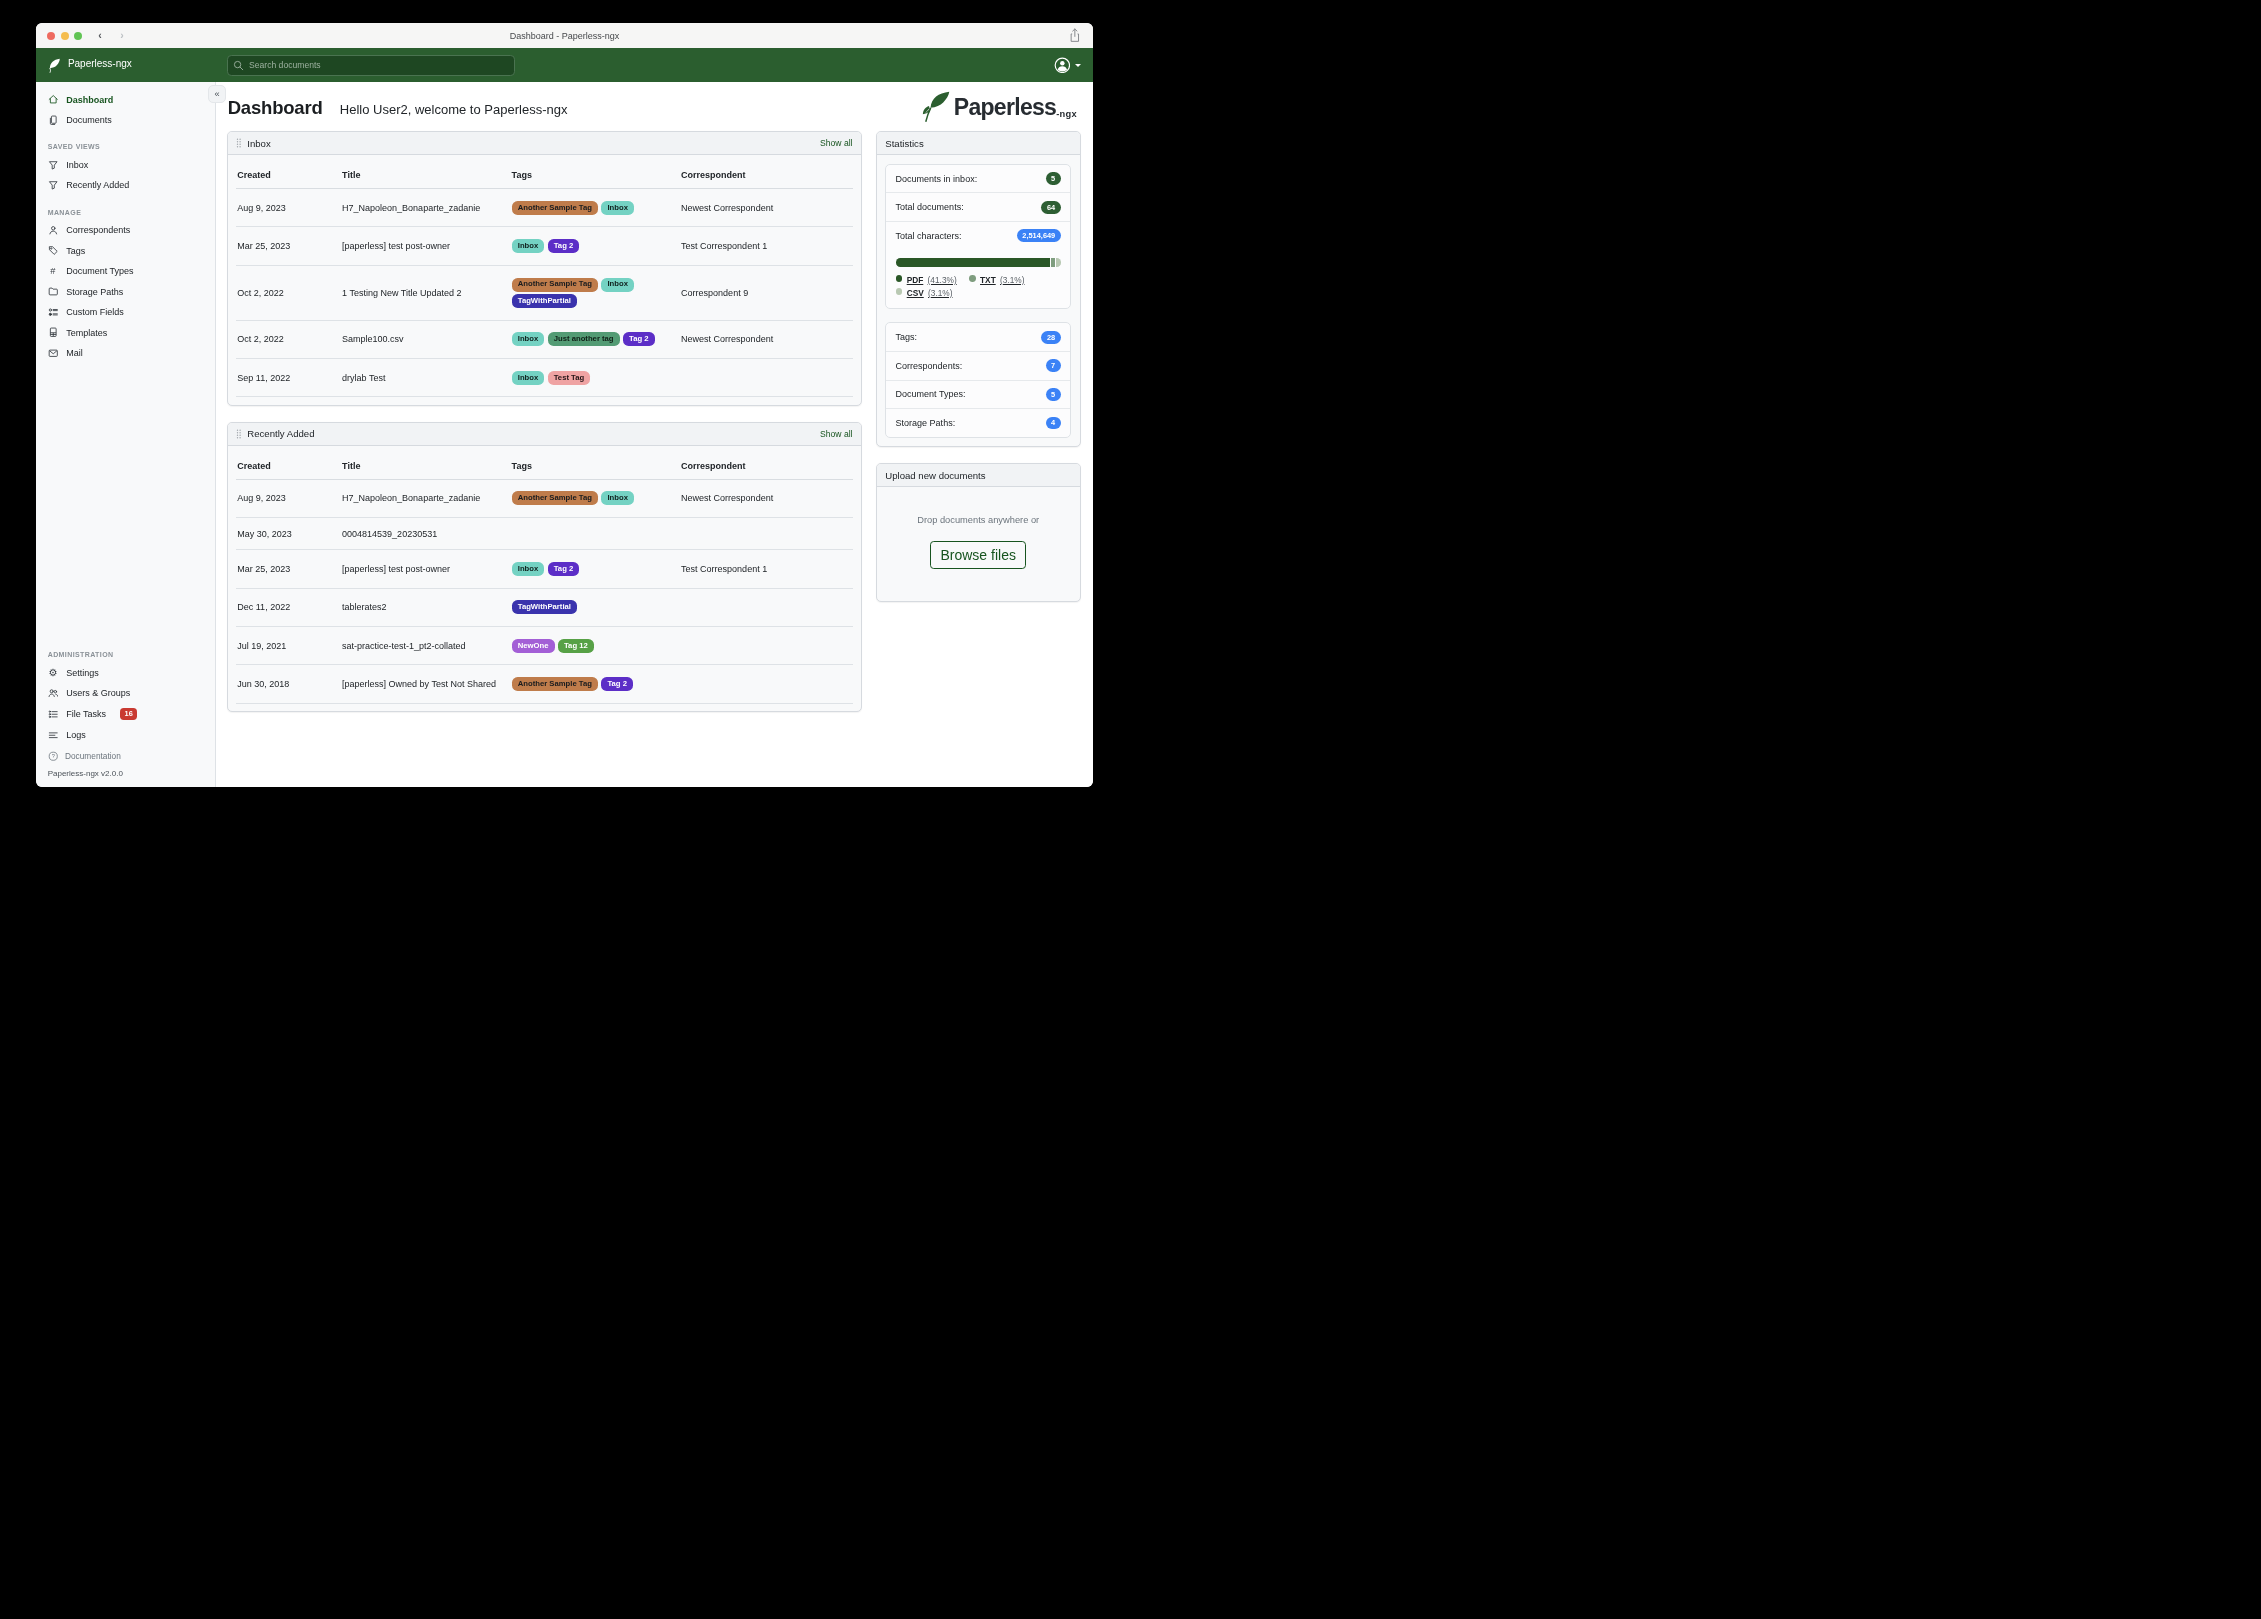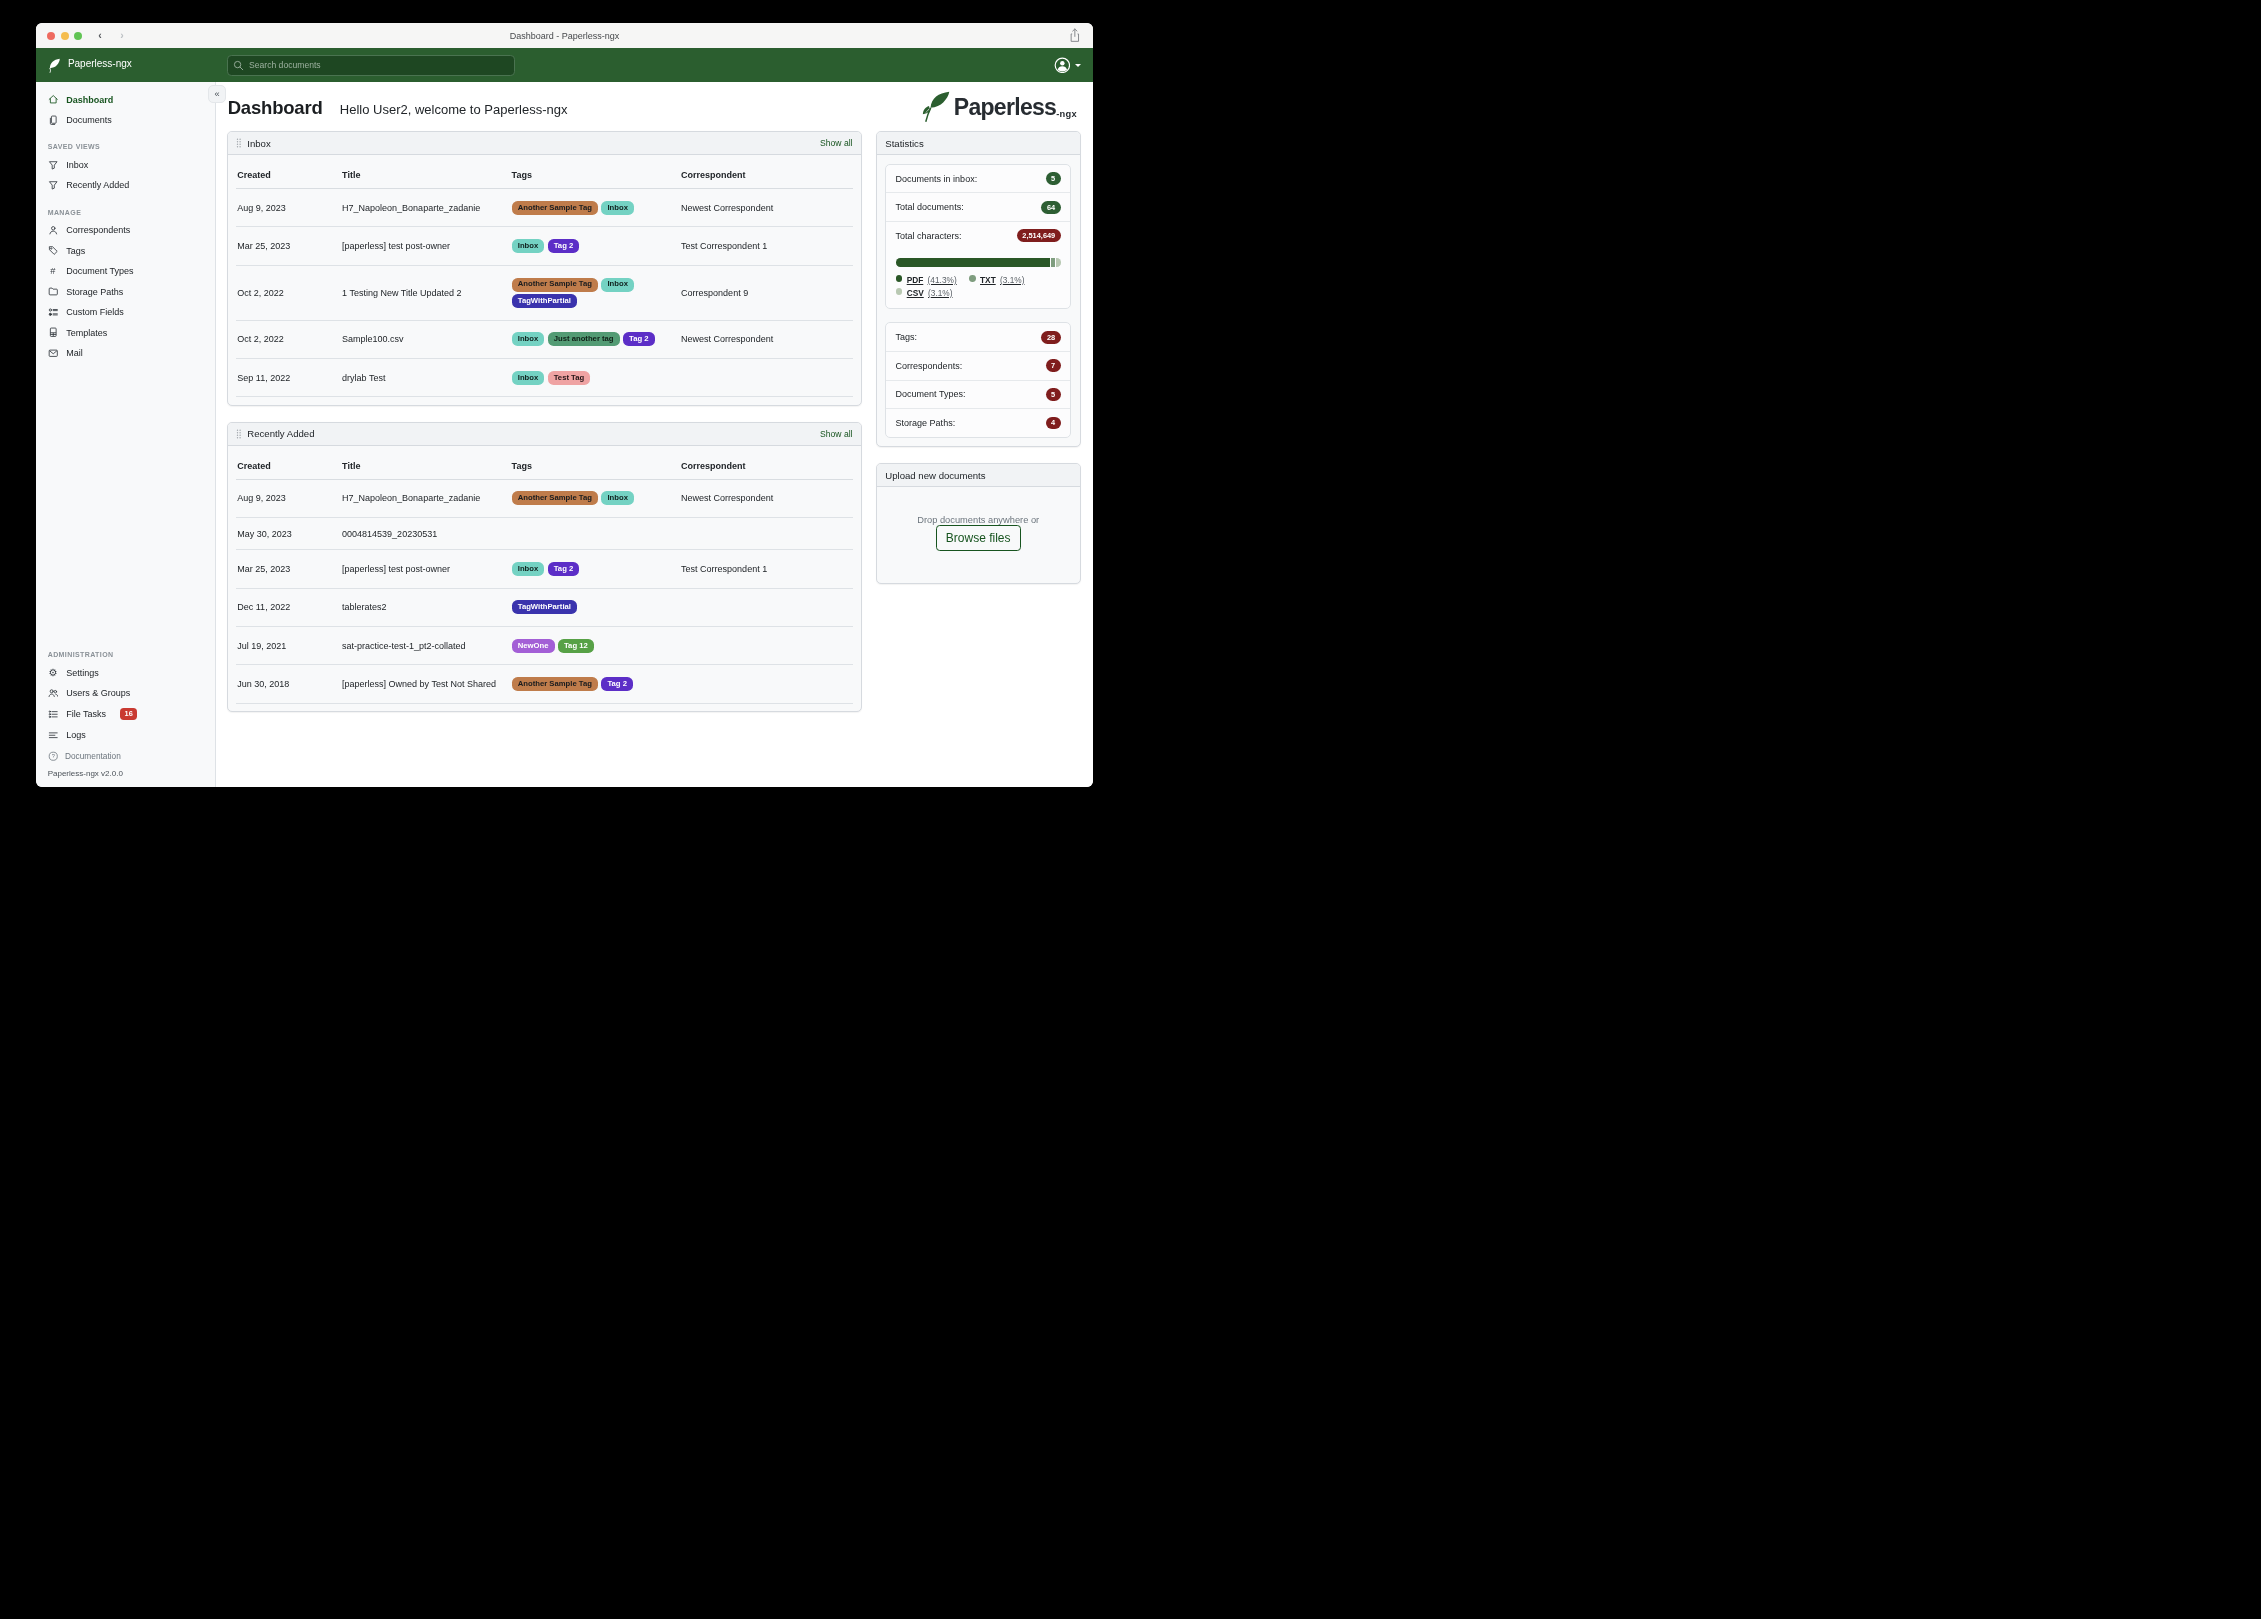--- a/index.html
+++ b/index.html
@@ -81,36 +81,36 @@
 
   
   .stats-body { padding:8.6px; }
   .list-group { border:0.6px solid #dee2e6; border-radius:5px; background:#fcfcfd; overflow:hidden; }
   .list-group + .list-group { margin-top:13.6px; }
   .list-row { display:flex; align-items:center; justify-content:space-between; padding:7.4px 9.3px;
     border-bottom:0.6px solid #e6e9ec; font-size:9px; color:#212529; }
   .list-row:last-child { border-bottom:none; }
   .pill { border-radius:50rem; padding:1.9px 5.6px; font-size:7.4px; font-weight:700; color:#fff; }
   .pill.green { background:#2d5e33; }
-  .pill.gray { background:#7f1d1d;margin-left:48px; }
+  .pill.gray { background:#3b82f6;margin-left:48px; }
   .chart-row { padding:8.6px 9.3px 10px; border-bottom:none; display:block; }
   .progress { height:8.6px; border-radius:4.3px; overflow:hidden; display:flex; background:#e9ecef; }
   .progress .seg { height:100%; }
   .progress .seg:not(:last-child) { border-right:1.2px solid #fcfcfd; }
   .legend { display:flex; flex-wrap:wrap; gap:3.1px 12.3px; margin-top:8px; font-size:8.3px; color:#212529; }
   .legend-item { display:flex; align-items:flex-start; gap:4.3px;text-decoration:underline; }
   .legend-dot { width:6.8px; height:6.8px; border-radius:50%; flex:0 0 6.8px; }
   .legend-name { font-weight:700; }
   .legend-pct { color:#5a6066; }
 
   
   .upload-body { padding:28px 10px 32px; text-align:center; }
   .upload-hint { color:#6c757d; font-size:9.3px; }
-  .browse-btn { display:inline-block; background:transparent; border:0.6px solid #17541f; color:#17541f;
-    border-radius:3.7px; padding:5px 9.3px; font-size:12px; font-family:"Liberation Sans",sans-serif; }
+  .browse-btn { margin-top:16px; display:inline-block; background:transparent; border:0.6px solid #17541f; color:#17541f;
+    border-radius:3.7px; padding:5px 9.3px; font-size:14px; font-family:"Liberation Sans",sans-serif; }
 
   svg { display:block; }
 </style>
 </head>
 <body>
 
 <div class="window">
 
   <div class="titlebar">
     <div class="traffic">

